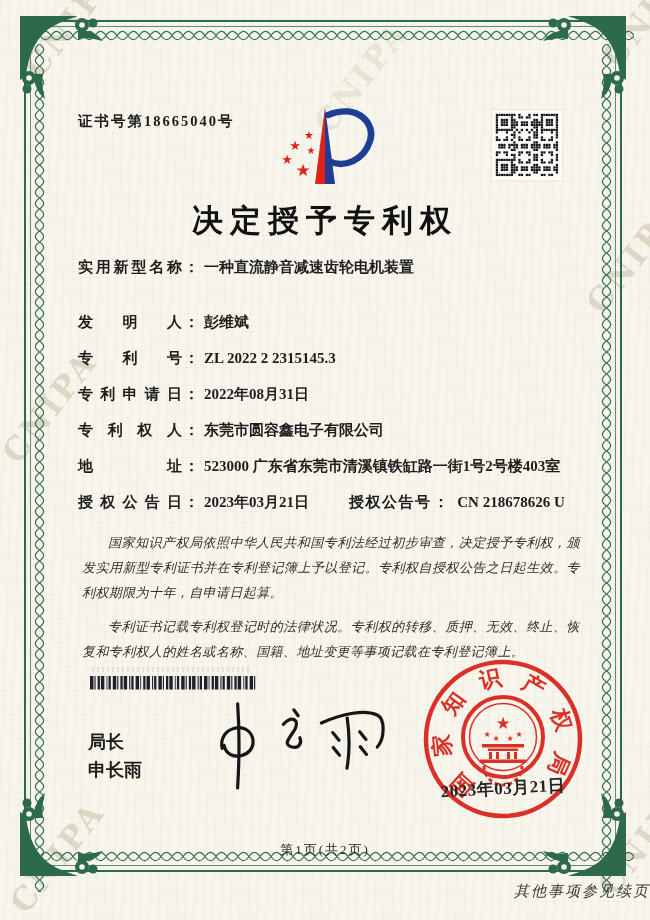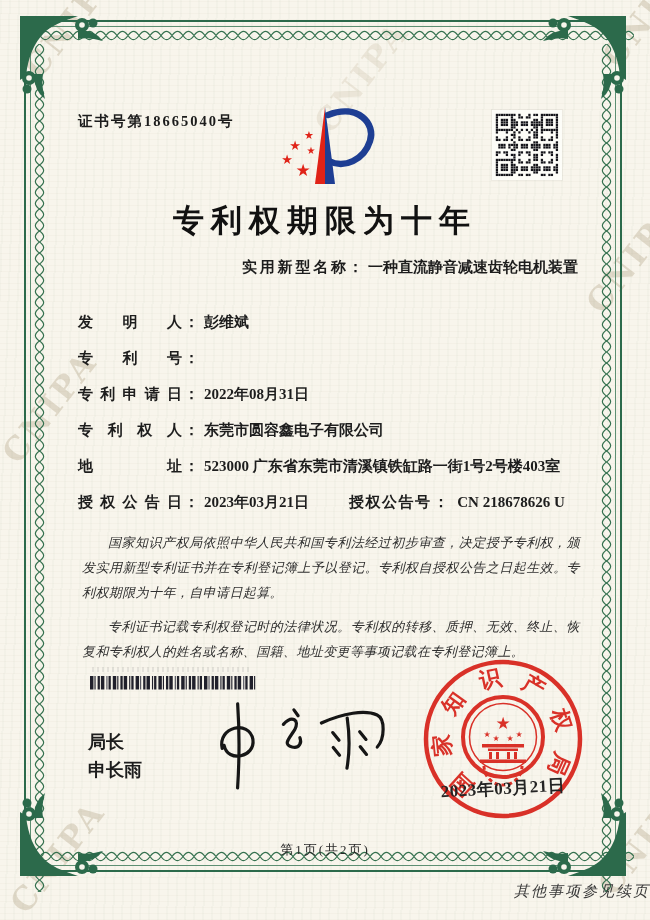--- a/index.html
+++ b/index.html
@@ -32,21 +32,21 @@
   
   .cert-no{position:absolute;left:78px;top:112px;font-size:14.5px;font-weight:bold;letter-spacing:2px;color:#1c1c1c;}
   .logo{position:absolute;left:272px;top:102px;}
   .qr-panel{position:absolute;left:492px;top:110px;width:70px;height:70px;background:#fdfdf8;
             box-shadow:0 0 0 1px rgba(0,0,0,0.04);}
   .title{position:absolute;left:0;right:0;top:200px;text-align:center;
          font-size:31px;font-weight:bold;letter-spacing:7px;color:#111;}
   
   .fields{position:absolute;left:78px;top:256px;width:500px;font-size:15px;font-weight:bold;color:#1d1d1d;}
   .row{display:flex;align-items:baseline;margin-bottom:14px;line-height:22px;white-space:nowrap;}
-  .row.gap-after{margin-bottom:33px;justify-content:flex-end;}
+  .row.gap-after{margin-bottom:33px;}
   .flabel{display:inline-block;width:104px;text-align:justify;text-align-last:justify;}
   .colon{margin:0 5px 0 2px;}
   .grant{margin-left:40px;}
   .grant .glabel{letter-spacing:1.5px;}
   
   .paras{position:absolute;left:82px;top:530px;width:498px;font-size:13px;line-height:25px;
          color:#2e2e2e;font-style:italic;letter-spacing:0.4px;}
   .paras p{margin:0 0 9px 0;text-indent:2em;text-align:justify;}
   
   .bc-ghost{position:absolute;left:92px;top:667px;width:160px;height:5px;opacity:.5;
@@ -452,36 +452,37 @@
         <rect x="28.80" y="63.80" width="2.25" height="2.25" fill="#14141a"></rect>
         <rect x="33.80" y="63.80" width="2.25" height="2.25" fill="#14141a"></rect>
         <rect x="36.30" y="63.80" width="2.25" height="2.25" fill="#14141a"></rect>
         <rect x="48.80" y="63.80" width="2.25" height="2.25" fill="#14141a"></rect>
         <rect x="51.30" y="63.80" width="2.25" height="2.25" fill="#14141a"></rect>
         <rect x="56.30" y="63.80" width="2.25" height="2.25" fill="#14141a"></rect>
         <rect x="58.80" y="63.80" width="2.25" height="2.25" fill="#14141a"></rect>
       </svg>
   </div>
 
-  <div class="title">专利权期限为十年</div>
+  <div class="title">决定授予专利权</div>
 
   <div class="fields">
     <div class="row gap-after">
       <span class="flabel">实用新型名称</span>
         <span class="colon">：</span>
       <span class="fvalue">一种直流静音减速齿轮电机装置</span>
     </div>
     <div class="row">
       <span class="flabel">发明人</span>
         <span class="colon">：</span>
       <span class="fvalue">彭维斌</span>
     </div>
     <div class="row">
       <span class="flabel">专利号</span>
         <span class="colon">：</span>
+      <span class="fvalue">ZL 2022 2 2315145.3</span>
     </div>
     <div class="row">
       <span class="flabel">专利申请日</span>
         <span class="colon">：</span>
       <span class="fvalue">2022年08月31日</span>
     </div>
     <div class="row">
       <span class="flabel">专利权人</span>
         <span class="colon">：</span>
       <span class="fvalue">东莞市圆容鑫电子有限公司</span>

